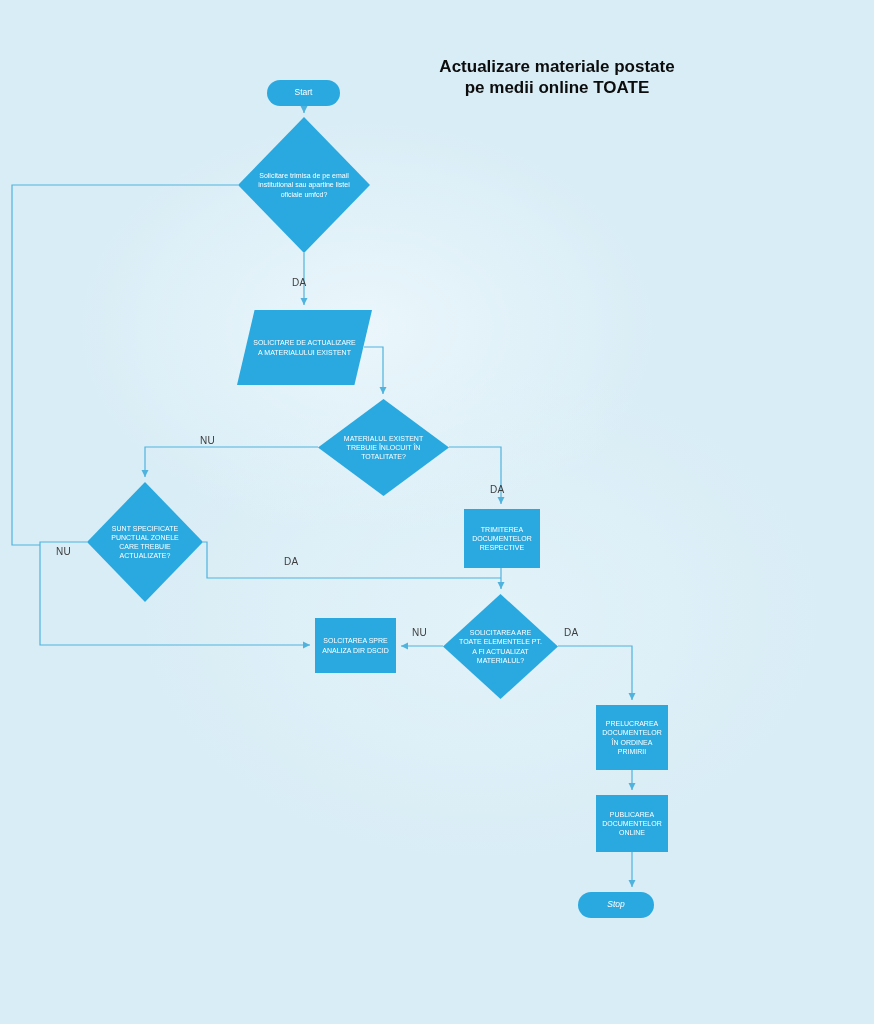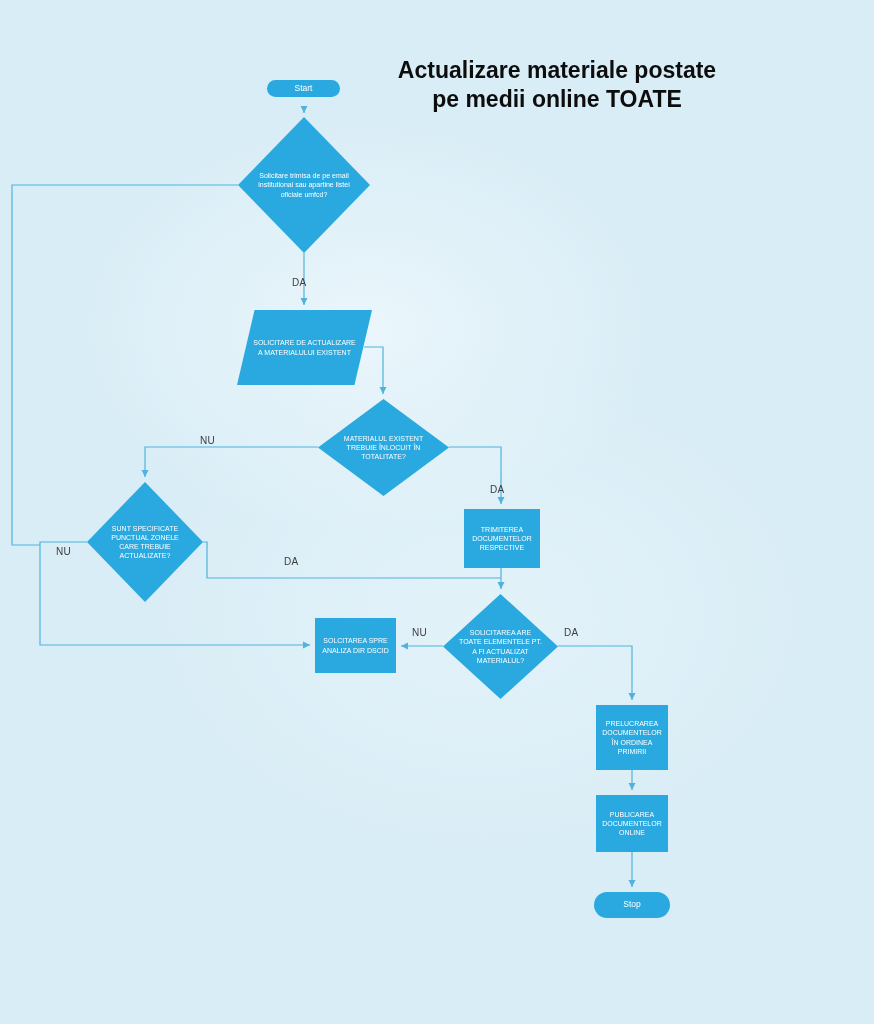--- a/index.html
+++ b/index.html
@@ -36,21 +36,21 @@
   .rect{padding:0 6px;}
   .diamond{clip-path:polygon(50% 0,100% 50%,50% 100%,0 50%);padding:0 20px;}
   .parallelogram{clip-path:polygon(13% 0,100% 0,87% 100%,0 100%);padding:0 16px;}
   .edge-label{
     position:absolute;font-size:10px;color:var(--edge-label);
     font-weight:400;letter-spacing:.2px;
   }
   #title{
     position:absolute;left:396px;top:56px;width:322px;
     text-align:center;color:var(--title);
-    font-size:23px;font-weight:700;line-height:1.25;
+    font-size:17px;font-weight:700;line-height:1.25;
   }
 </style>
 </head>
 <body>
 
 <div id="canvas">
 
   <svg id="connectors" width="874" height="1024" viewBox="0 0 874 1024">
     <defs>
       <marker id="arr" markerWidth="8" markerHeight="8" refX="6" refY="3" orient="auto">
@@ -70,21 +70,21 @@
     <polyline points="558,646 632,646 632,700" marker-end="url(#arr)"></polyline>
     <polyline points="632,770 632,790" marker-end="url(#arr)"></polyline>
     <polyline points="632,852 632,887" marker-end="url(#arr)"></polyline>
   </svg>
 
   <div id="title">
     <div>Actualizare materiale postate</div>
     <div>pe medii online TOATE</div>
   </div>
 
-  <div class="node terminal" style="left:267px;top:80px;width:73px;height:17px;">
+  <div class="node terminal" style="left:267px;top:80px;width:73px;height:26px;">
     <span>Start</span>
   </div>
 
   <div class="node diamond" style="left:238px;top:117px;width:132px;height:136px;">
     <span>Solicitare trimisa de pe email institutional sau apartine listei oficiale umfcd?</span>
   </div>
 
   <div class="node parallelogram" style="left:237px;top:310px;width:135px;height:75px;">
     <span>SOLICITARE DE ACTUALIZARE A MATERIALULUI EXISTENT</span>
   </div>
@@ -110,21 +110,21 @@
   </div>
 
   <div class="node rect" style="left:596px;top:705px;width:72px;height:65px;">
     <span>PRELUCRAREA DOCUMENTELOR ÎN ORDINEA PRIMIRII</span>
   </div>
 
   <div class="node rect" style="left:596px;top:795px;width:72px;height:57px;">
     <span>PUBLICAREA DOCUMENTELOR ONLINE</span>
   </div>
 
-  <div class="node terminal" style="left:594px;top:892px;width:76px;height:26px;">
+  <div class="node terminal" style="left:578px;top:892px;width:76px;height:26px;font-style:italic;">
     <span>Stop</span>
   </div>
 
   <div class="edge-label" style="left:292px;top:277px;">DA</div>
   <div class="edge-label" style="left:200px;top:435px;">NU</div>
   <div class="edge-label" style="left:490px;top:484px;">DA</div>
   <div class="edge-label" style="left:284px;top:556px;">DA</div>
   <div class="edge-label" style="left:56px;top:546px;">NU</div>
   <div class="edge-label" style="left:412px;top:627px;">NU</div>
   <div class="edge-label" style="left:564px;top:627px;">DA</div>

